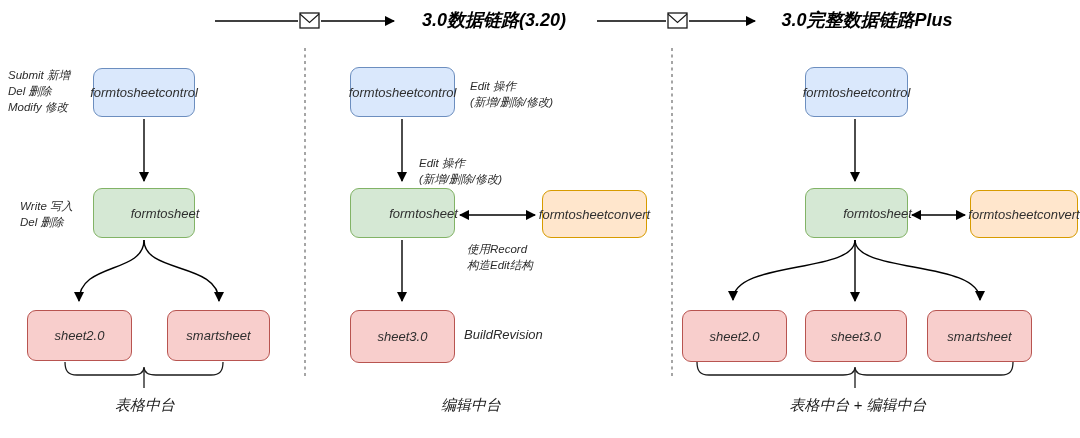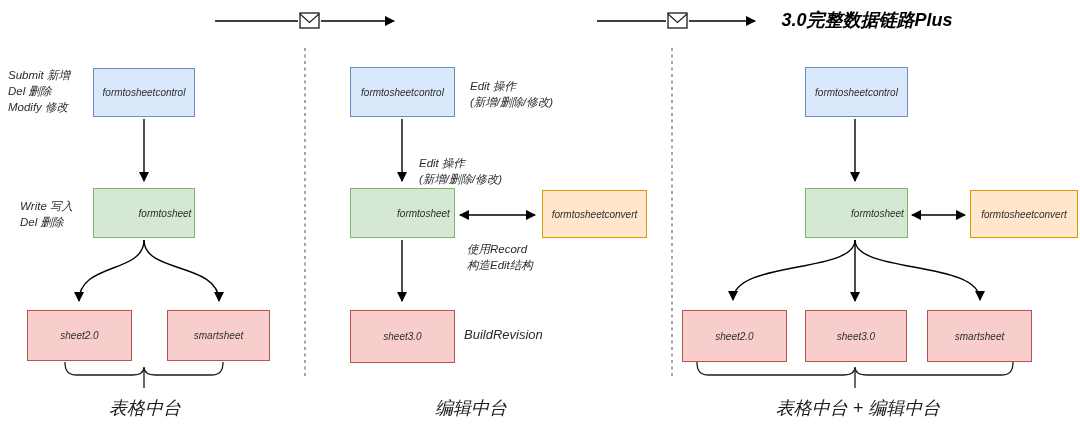--- a/index.html
+++ b/index.html
@@ -6,35 +6,35 @@
   .canvas{
     position:relative;width:1080px;height:438px;background:#ffffff;overflow:hidden;
     font-family:"Liberation Sans", sans-serif;
   }
   .layer{position:absolute;left:0;top:0;width:1080px;height:438px;}
   .stage-title{
     position:absolute;top:8px;transform:translateX(-50%);
     font-weight:bold;font-style:italic;font-size:18px;color:#000000;white-space:nowrap;
   }
   .node{
-    position:absolute;border-radius:0;display:flex;align-items:center;justify-content:center;
-    font-style:italic;font-size:10px;color:#2e2e2e;white-space:nowrap;box-sizing:border-box;
+    position:absolute;border-radius:9px;display:flex;align-items:center;justify-content:center;
+    font-style:italic;font-size:13px;color:#2e2e2e;white-space:nowrap;box-sizing:border-box;
   }
   .node.blue  {background:#dae8fc;border:1.5px solid #6c8ebf;}
   .node.green {background:#d5e8d4;border:1.5px solid #82b366;padding-left:42px;}
   .node.orange{background:#ffe6cc;border:1.5px solid #d79b00;text-align:right;}
   .node.red   {background:#f8cecc;border:1.5px solid #b85450;}
   .note{
     position:absolute;font-style:italic;font-size:11.5px;line-height:16px;
     color:#2b2b2b;white-space:nowrap;
   }
   .note.big{font-size:13px;}
   .footer-label{
     position:absolute;top:396px;transform:translateX(-50%);
-    font-style:italic;font-size:18px;color:#1a1a1a;white-space:nowrap;
+    font-style:italic;font-size:15px;color:#1a1a1a;white-space:nowrap;
   }
 </style>
 </head>
 <body>
 
 <div class="canvas">
 
   <svg class="layer" width="1080" height="438" viewBox="0 0 1080 438">
     <defs>
       <marker id="ah" viewBox="0 0 10 10" refX="9" refY="5" markerWidth="7.5" markerHeight="7.5" orient="auto-start-reverse">
@@ -85,20 +85,21 @@
     <g stroke="#1a1a1a" stroke-width="1.3" fill="none">
       <path d="M65,362 C65,371 68,375 77,375 L132,375 C140,375 144,372 144,367 C144,372 148,375 156,375 L211,375 C220,375 223,371 223,362"></path>
       <path d="M144,371 V388"></path>
     </g>
     <g stroke="#1a1a1a" stroke-width="1.3" fill="none">
       <path d="M697,362 C697,371 700,375 709,375 L843,375 C851,375 855,372 855,367 C855,372 859,375 867,375 L1001,375 C1010,375 1013,371 1013,362"></path>
       <path d="M855,371 V388"></path>
     </g>
   </svg>
 
+  <div class="stage-title" style="left:494px">3.0数据链路(3.20)</div>
   <div class="stage-title" style="left:867px">3.0完整数据链路Plus</div>
 
   <div class="note" style="left:8px;top:67px">
     <div>Submit 新增</div>
     <div>Del 删除</div>
     <div>Modify 修改</div>
   </div>
   <div class="node blue" style="left:93px;top:68px;width:102px;height:49px">formtosheetcontrol</div>
 
   <div class="note" style="left:20px;top:198px">

